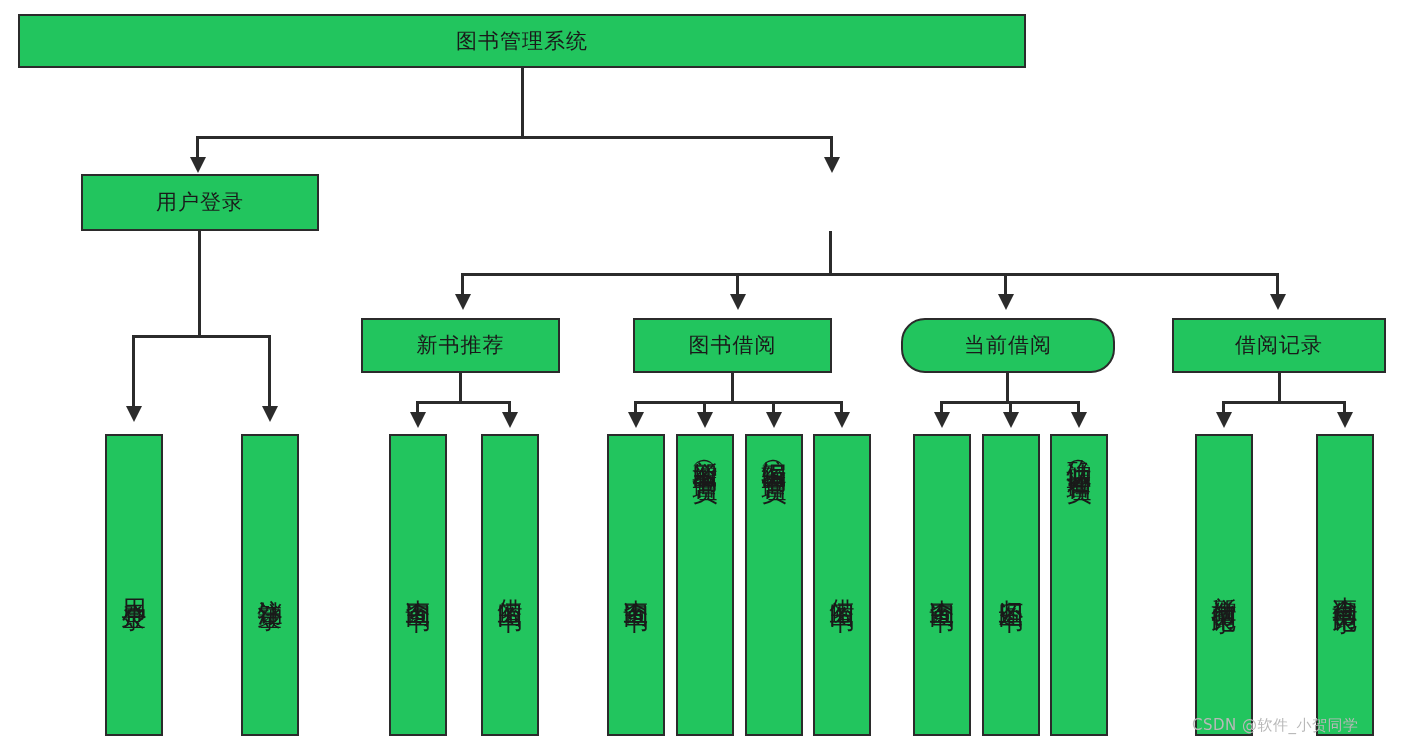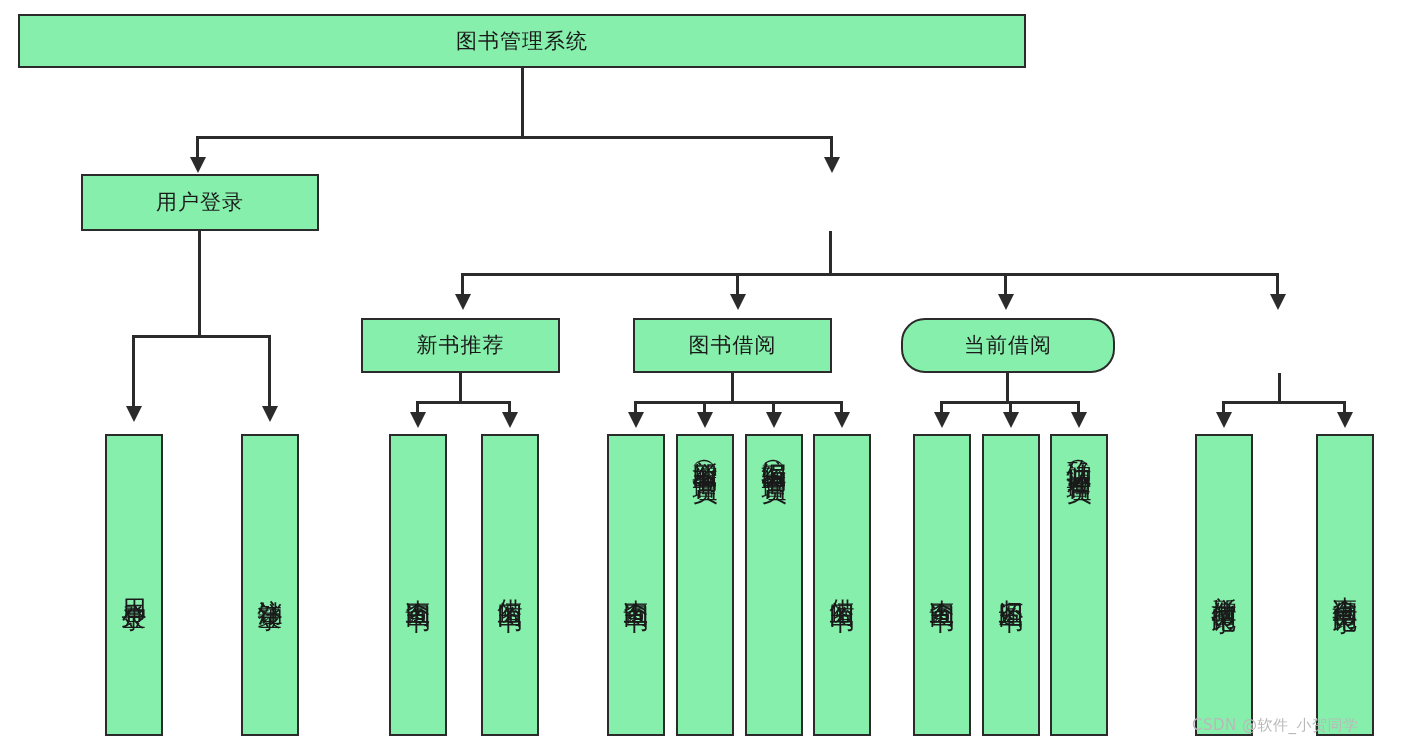--- a/index.html
+++ b/index.html
@@ -14,21 +14,21 @@
   #canvas {
     position: relative;
     width: 1405px;
     height: 747px;
     background: #ffffff;
     overflow: hidden;
   }
   .node {
     position: absolute;
     box-sizing: border-box;
-    background: #86efac;
+    background: #22c55e;
     border: 2px solid #2b2b2b;
     display: flex;
     align-items: center;
     justify-content: center;
     color: #1a1a1a;
   }
   .node .label {
     display: block;
     text-align: center;
     line-height: 1.18;
@@ -128,20 +128,23 @@
 
   <div class="node horiz" style="left:633px; top:318px; width:199px; height:55px;">
     <span class="label">图书借阅</span>
   </div>
   <div class="node horiz" style="left:361px; top:318px; width:199px; height:55px;">
     <span class="label">新书推荐</span>
   </div>
   <div class="node horiz" style="left:901px; top:318px; width:214px; height:55px;border-radius:24px;">
     <span class="label">当前借阅</span>
   </div>
+  <div class="node horiz" style="left:1172px; top:318px; width:214px; height:55px;">
+    <span class="label">借阅记录</span>
+  </div>
 
   <div class="vline" style="left:459px; top:373px; width:3px; height:30px;"></div>
   <div class="hline" style="left:416px; top:401px; width:95px; height:3px;"></div>
   <div class="vline" style="left:416px; top:401px; width:3px; height:14px;"></div>
   <div class="arrow" style="left:410px; top:412px;"></div>
   <div class="vline" style="left:508px; top:401px; width:3px; height:14px;"></div>
   <div class="arrow" style="left:502px; top:412px;"></div>
 
   <div class="vline" style="left:731px; top:373px; width:3px; height:30px;"></div>
   <div class="hline" style="left:634px; top:401px; width:207px; height:3px;"></div>

